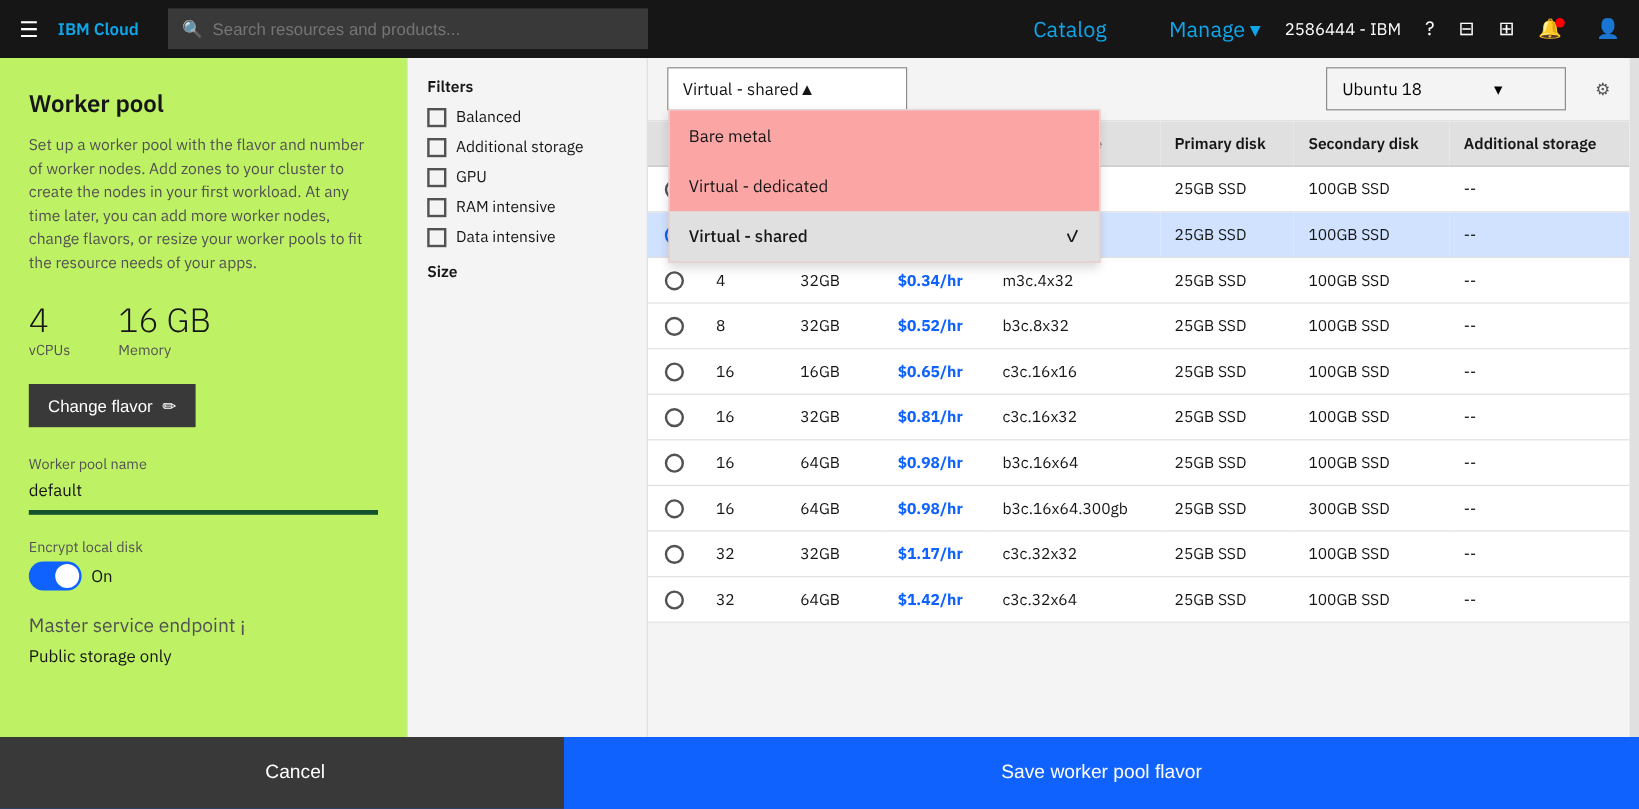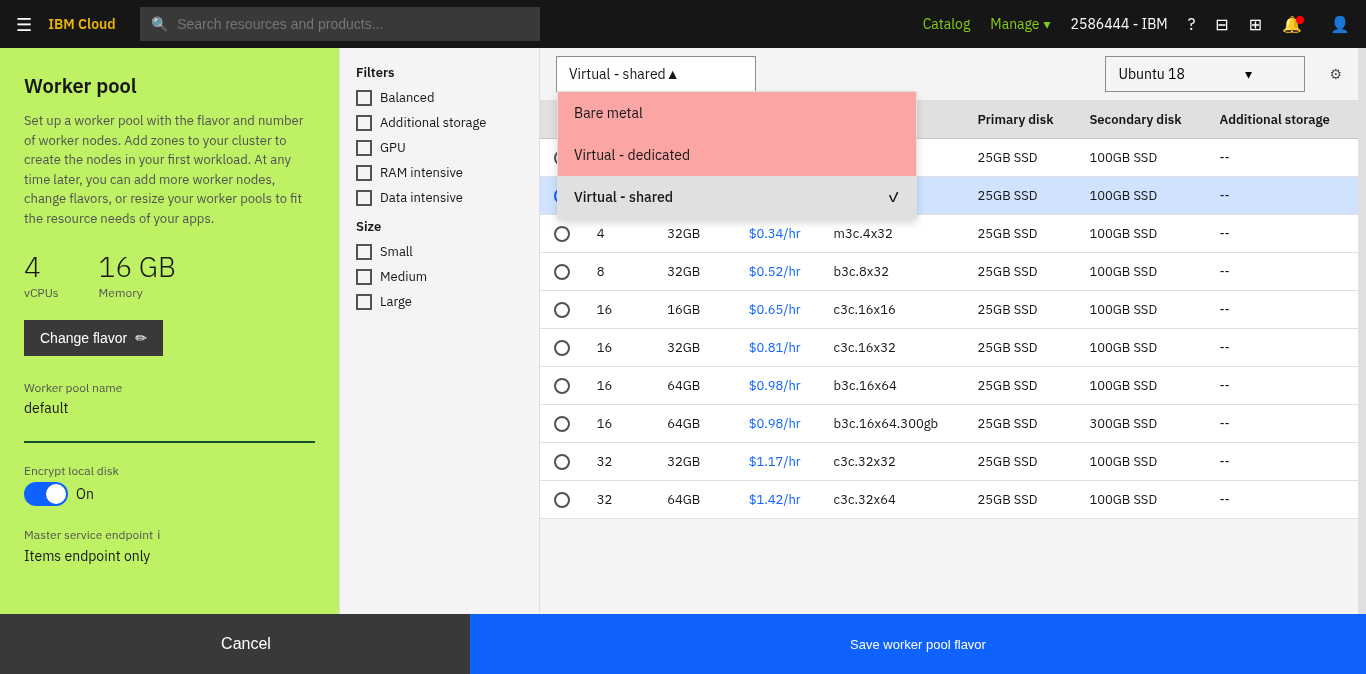--- a/index.html
+++ b/index.html
@@ -4,28 +4,28 @@
   <style>
     * { box-sizing: border-box; margin: 0; padding: 0; }
     body { font-family: 'IBM Plex Sans', Arial, sans-serif; font-size: 14px; background: #f4f4f4; overflow: hidden; }
 
     
     .top-nav {
       display: flex; align-items: center; background: #161616; color: #fff;
       height: 48px; padding: 0 16px; gap: 16px; position: fixed; top: 0; left: 0; right: 0; z-index: 100;
     }
     .nav-menu-icon { color: #fff; font-size: 18px; cursor: pointer; }
-    .nav-brand { font-size: 14px; font-weight: 600; color: #eab308; margin-right: 8px; }
+    .nav-brand { font-size: 14px; font-weight: 600; color: #0ea5e9; margin-right: 8px; }
     .nav-search {
       flex: 1; max-width: 400px; background: #393939; border: none; color: #ccc;
       padding: 8px 12px; font-size: 14px; display: flex; align-items: center; gap: 8px;
     }
     .nav-search input { background: transparent; border: none; color: #ccc; font-size: 14px; flex: 1; outline: none; }
     .nav-links { display: flex; align-items: center; gap: 20px; margin-left: auto; }
-    .nav-link { color: #84cc16; font-size: 14px; cursor: pointer; display: flex; align-items: center; gap: 4px; }
+    .nav-link { color: #0ea5e9; font-size: 18px; cursor: pointer; display: flex; align-items: center; gap: 4px; margin-left: 32px; }
     .nav-icon { color: #fff; font-size: 16px; cursor: pointer; }
     .nav-account { color: #fff; font-size: 14px; }
     .nav-dot { width: 8px; height: 8px; background: red; border-radius: 50%; display: inline-block; position: relative; top: -6px; left: -6px; }
 
     
     .main-layout { display: flex; margin-top: 48px; height: calc(100vh - 48px); }
 
     
     .left-panel {
       width: 340px; background: #bef264; padding: 24px; overflow-y: auto;
@@ -35,29 +35,29 @@
     .worker-pool-desc { font-size: 13px; color: #525252; line-height: 1.5; margin-bottom: 20px; }
     .worker-info { display: flex; gap: 40px; margin-bottom: 20px; }
     .worker-stat-val { font-size: 28px; font-weight: 300; color: #161616; }
     .worker-stat-label { font-size: 12px; color: #525252; }
     .change-flavor-btn {
       display: inline-flex; align-items: flex-start; gap: 8px; background: #393939;
       color: #fff; border: none; padding: 10px 16px; font-size: 14px; cursor: pointer;
       margin-bottom: 24px;
     }
     .field-label { font-size: 12px; color: #525252; margin-bottom: 4px; }
-    .field-value { font-size: 14px; color: #161616; border-bottom: 2px solid #14532d; padding-bottom: 24px; margin-bottom: 20px; }
+    .field-value { font-size: 14px; color: #161616; border-bottom: 4px solid #14532d; padding-bottom: 8px; margin-bottom: 20px; }
     .toggle-row { display: flex; align-items: center; gap: 8px; margin-bottom: 20px; }
     .toggle {
       width: 44px; height: 24px; background: #0f62fe; border-radius: 12px;
       display: flex; align-items: center; padding: 2px; cursor: pointer;
     }
     .toggle-knob { width: 20px; height: 20px; background: #fff; border-radius: 50%; margin-left: auto; }
     .toggle-label { font-size: 14px; color: #161616; }
-    .endpoint-label { font-size: 12px; color: #525252; margin-bottom: 4px; display: flex; align-items: center; gap: 4px; }
+    .endpoint-label { font-size: 16px; color: #525252; margin-bottom: 4px; display: flex; gap: 4px; }
     .endpoint-value { font-size: 14px; color: #161616; }
 
     
     .right-panel { flex: 1; background: #f4f4f4; overflow: hidden; display: flex; flex-direction: column; }
 
     
     .content-area { display: flex; flex: 1; overflow: hidden; }
     .filter-sidebar {
       width: 200px; background: #f4f4f4; padding: 16px; border-right: 1px solid #e0e0e0;
       overflow-y: auto; flex-shrink: 0;
@@ -116,21 +116,21 @@
     tbody tr { border-bottom: 1px solid #e0e0e0; }
     tbody tr.selected-row { background: #d0e2ff; }
     tbody td { padding: 10px 12px; font-size: 13px; color: #161616; white-space: nowrap; }
     .radio-cell { display: flex; align-items: center; justify-content: center; }
     .radio-btn {
       width: 16px; height: 16px; border-radius: 50%; border: 2px solid #525252;
       display: flex; align-items: center; justify-content: center; cursor: pointer;
     }
     .radio-btn.checked { border-color: #0f62fe; }
     .radio-btn.checked::after { content: ''; width: 8px; height: 8px; border-radius: 50%; background: #0f62fe; }
-    .price { color: #0f62fe; }
+    .price { color: #0f62fe; font-weight: bold; }
 
     
     .scroll-bar-row { height: 8px; background: #e0e0e0; display: flex; align-items: center; padding: 0 4px; }
     .scroll-bar-track { flex: 1; height: 4px; background: #c6c6c6; border-radius: 2px; position: relative; }
     .scroll-bar-thumb { height: 4px; background: #8d8d8d; border-radius: 2px; width: 60%; }
 
     
     .pagination-row {
       display: flex; align-items: center; background: #f4f4f4; padding: 8px 16px;
       border-top: 1px solid #e0e0e0; gap: 8px;
@@ -151,21 +151,21 @@
     .page-btn:disabled { opacity: 0.4; }
 
     
     .bottom-bar {
       display: flex; height: 60px; position: fixed; bottom: 0; left: 0; right: 0; z-index: 100;
     }
     .cancel-btn {
       flex: 1; background: #393939; color: #fff; border: none; font-size: 16px; cursor: pointer; padding-left: 22px;
     }
     .save-btn {
-      flex: 2; background: #0f62fe; color: #fff; border: none; font-size: 13px; cursor: pointer;
+      flex: 2; background: #0f62fe; color: #fff; border: none; font-size: 16px; cursor: pointer;
     }
 
     
     .right-scrollbar {
       width: 8px; background: #e0e0e0; display: flex; flex-direction: column;
     }
   </style>
 </head>
 <body>
 
@@ -227,21 +227,21 @@
         <div class="toggle-knob"></div>
       </div>
       <span class="toggle-label">On</span>
     </div>
 
     <div>
       <div class="endpoint-label">
         <span>Master service endpoint</span>
         <span>ℹ</span>
       </div>
-      <div class="endpoint-value">Items endpoint only</div>
+      <div class="endpoint-value">Public storage only</div>
     </div>
   </div>
 
   <div class="right-panel">
     <div class="content-area">
 
       <div class="filter-sidebar">
         <div class="filter-section-title">Filters</div>
         <div id="filter-types">
             <div class="filter-item">
@@ -259,34 +259,20 @@
             <div class="filter-item">
               <div class="filter-cb"></div>
               <span class="filter-cb-label">RAM intensive</span>
             </div>
             <div class="filter-item">
               <div class="filter-cb"></div>
               <span class="filter-cb-label">Data intensive</span>
             </div>
           </div>
         <div class="size-label">Size</div>
-        <div id="filter-sizes">
-            <div class="filter-item">
-              <div class="filter-cb"></div>
-              <span class="filter-cb-label">Small</span>
-            </div>
-            <div class="filter-item">
-              <div class="filter-cb"></div>
-              <span class="filter-cb-label">Medium</span>
-            </div>
-            <div class="filter-item">
-              <div class="filter-cb"></div>
-              <span class="filter-cb-label">Large</span>
-            </div>
-          </div>
       </div>
 
       <div class="table-area">
 
         <div class="type-selector-row">
           <div class="type-dropdown" style="position:relative;">
             <span class="type-dropdown-label">Virtual - shared</span>
             <span class="type-dropdown-arrow">▲</span>
 
             <div class="dropdown-menu">

